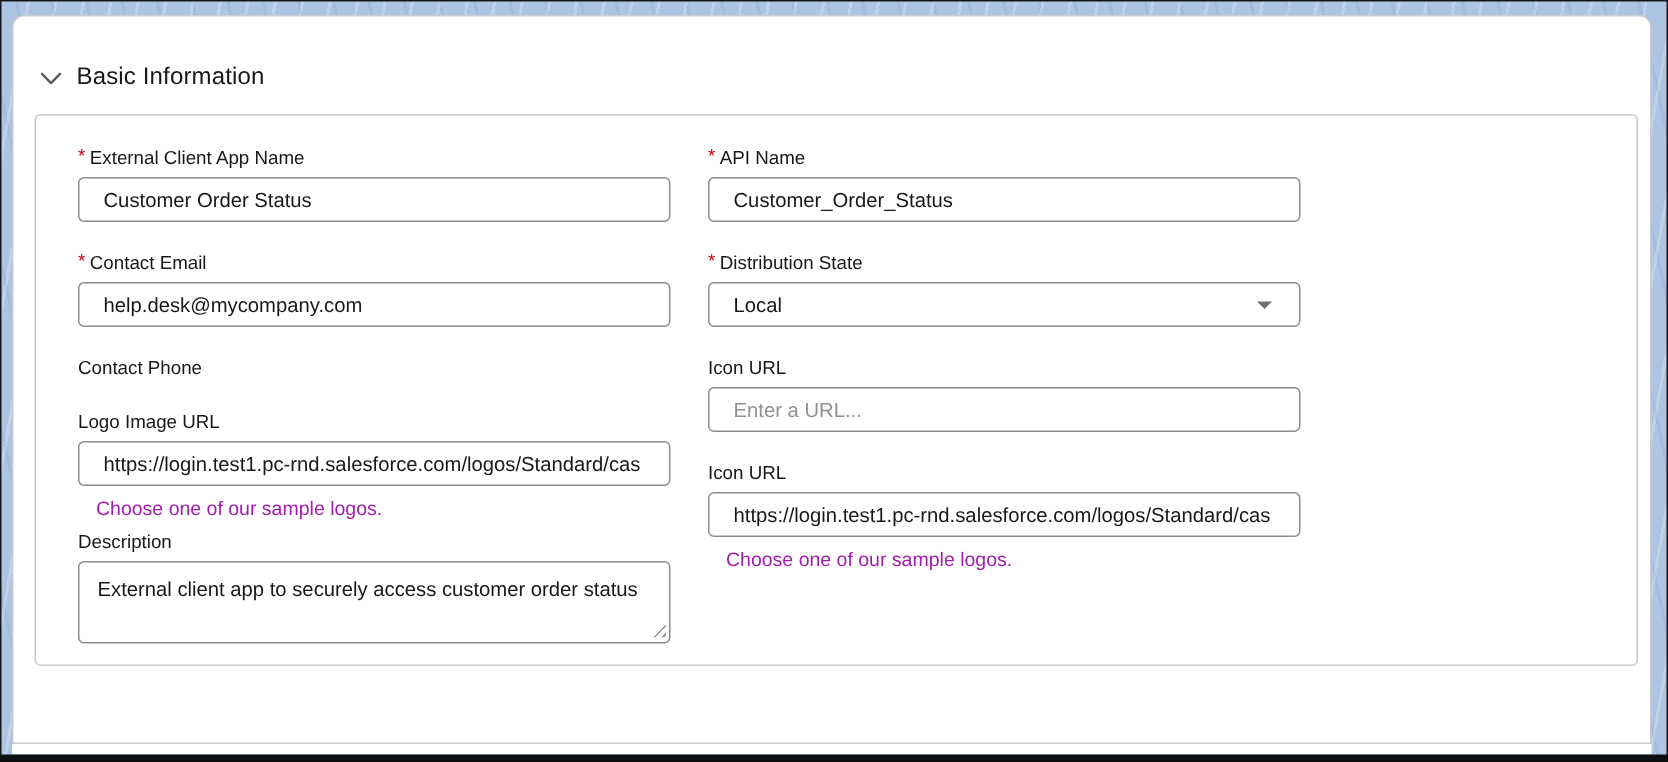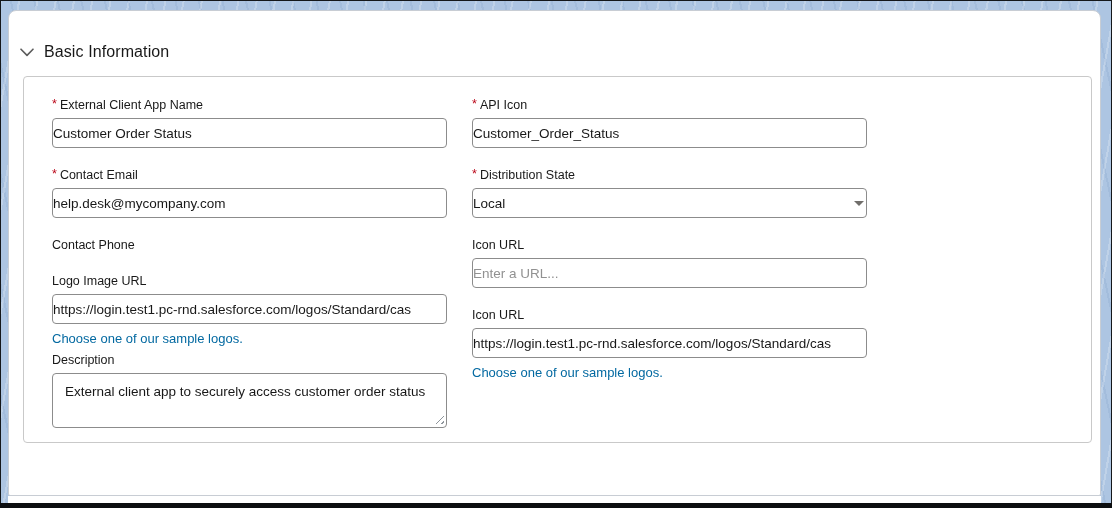--- a/index.html
+++ b/index.html
@@ -24,21 +24,21 @@
     height: 486px;
     background: #ffffff;
     border: 1px solid #c8cdd4;
     border-radius: 8px 8px 2px 2px;
   }
 
   .section-header {
     display: flex;
     align-items: center;
     gap: 9px;
-    padding: 31px 0 0 10px;
+    padding: 31px 0 0 17px;
     cursor: pointer;
   }
   .chevron { display: inline-flex; width: 16px; height: 16px; align-items: center; justify-content: center; }
   .section-title {
     font-size: 16px;
     color: #181818;
     line-height: 20px;
     letter-spacing: 0.1px;
   }
 
@@ -67,21 +67,21 @@
     color: #181818;
   }
   .req { color: #ba0517; transform: translateY(-1px); }
 
   .txt {
     width: 100%;
     height: 30px;
     border: 1px solid #8c8c8c;
     border-radius: 4px;
     background: #fff;
-    padding: 0 0;
+    padding: 0 16px;
     font-family: inherit;
     font-size: 13.5px;
     color: #181818;
     outline: none;
   }
   .txt::placeholder { color: #919191; opacity: 1; }
 
   .combo {
     display: flex;
     align-items: center;
@@ -96,23 +96,24 @@
     border-right: 5px solid transparent;
     border-top: 5px solid #706e6b;
     margin-right: 2px;
   }
 
   .sample-link {
     display: inline-block;
     margin-top: 6px;
     font-size: 13px;
     line-height: 17px;
-    color: #0369a1;
+    color: #a21caf;
     text-decoration: none;
     cursor: pointer;
+    margin-left: 12px;
   }
 
   .ta-wrap { position: relative; width: 100%; }
   .ta {
     height: 55px;
     padding: 9px 12px;
     resize: none;
     line-height: 17px;
     display: block;
   }
@@ -198,21 +199,21 @@
           </div>
         </div>
 
       </div>
 
       <div class="col">
 
         <div class="field">
           <div class="label-row">
             <span class="req">*</span>
-            <label>API Icon</label>
+            <label>API Name</label>
           </div>
           <input class="txt" type="text" value="Customer_Order_Status" style="">
         </div>
 
         <div class="field">
           <div class="label-row">
             <span class="req">*</span>
             <label>Distribution State</label>
           </div>
           <div class="txt combo" role="combobox" aria-expanded="false">

